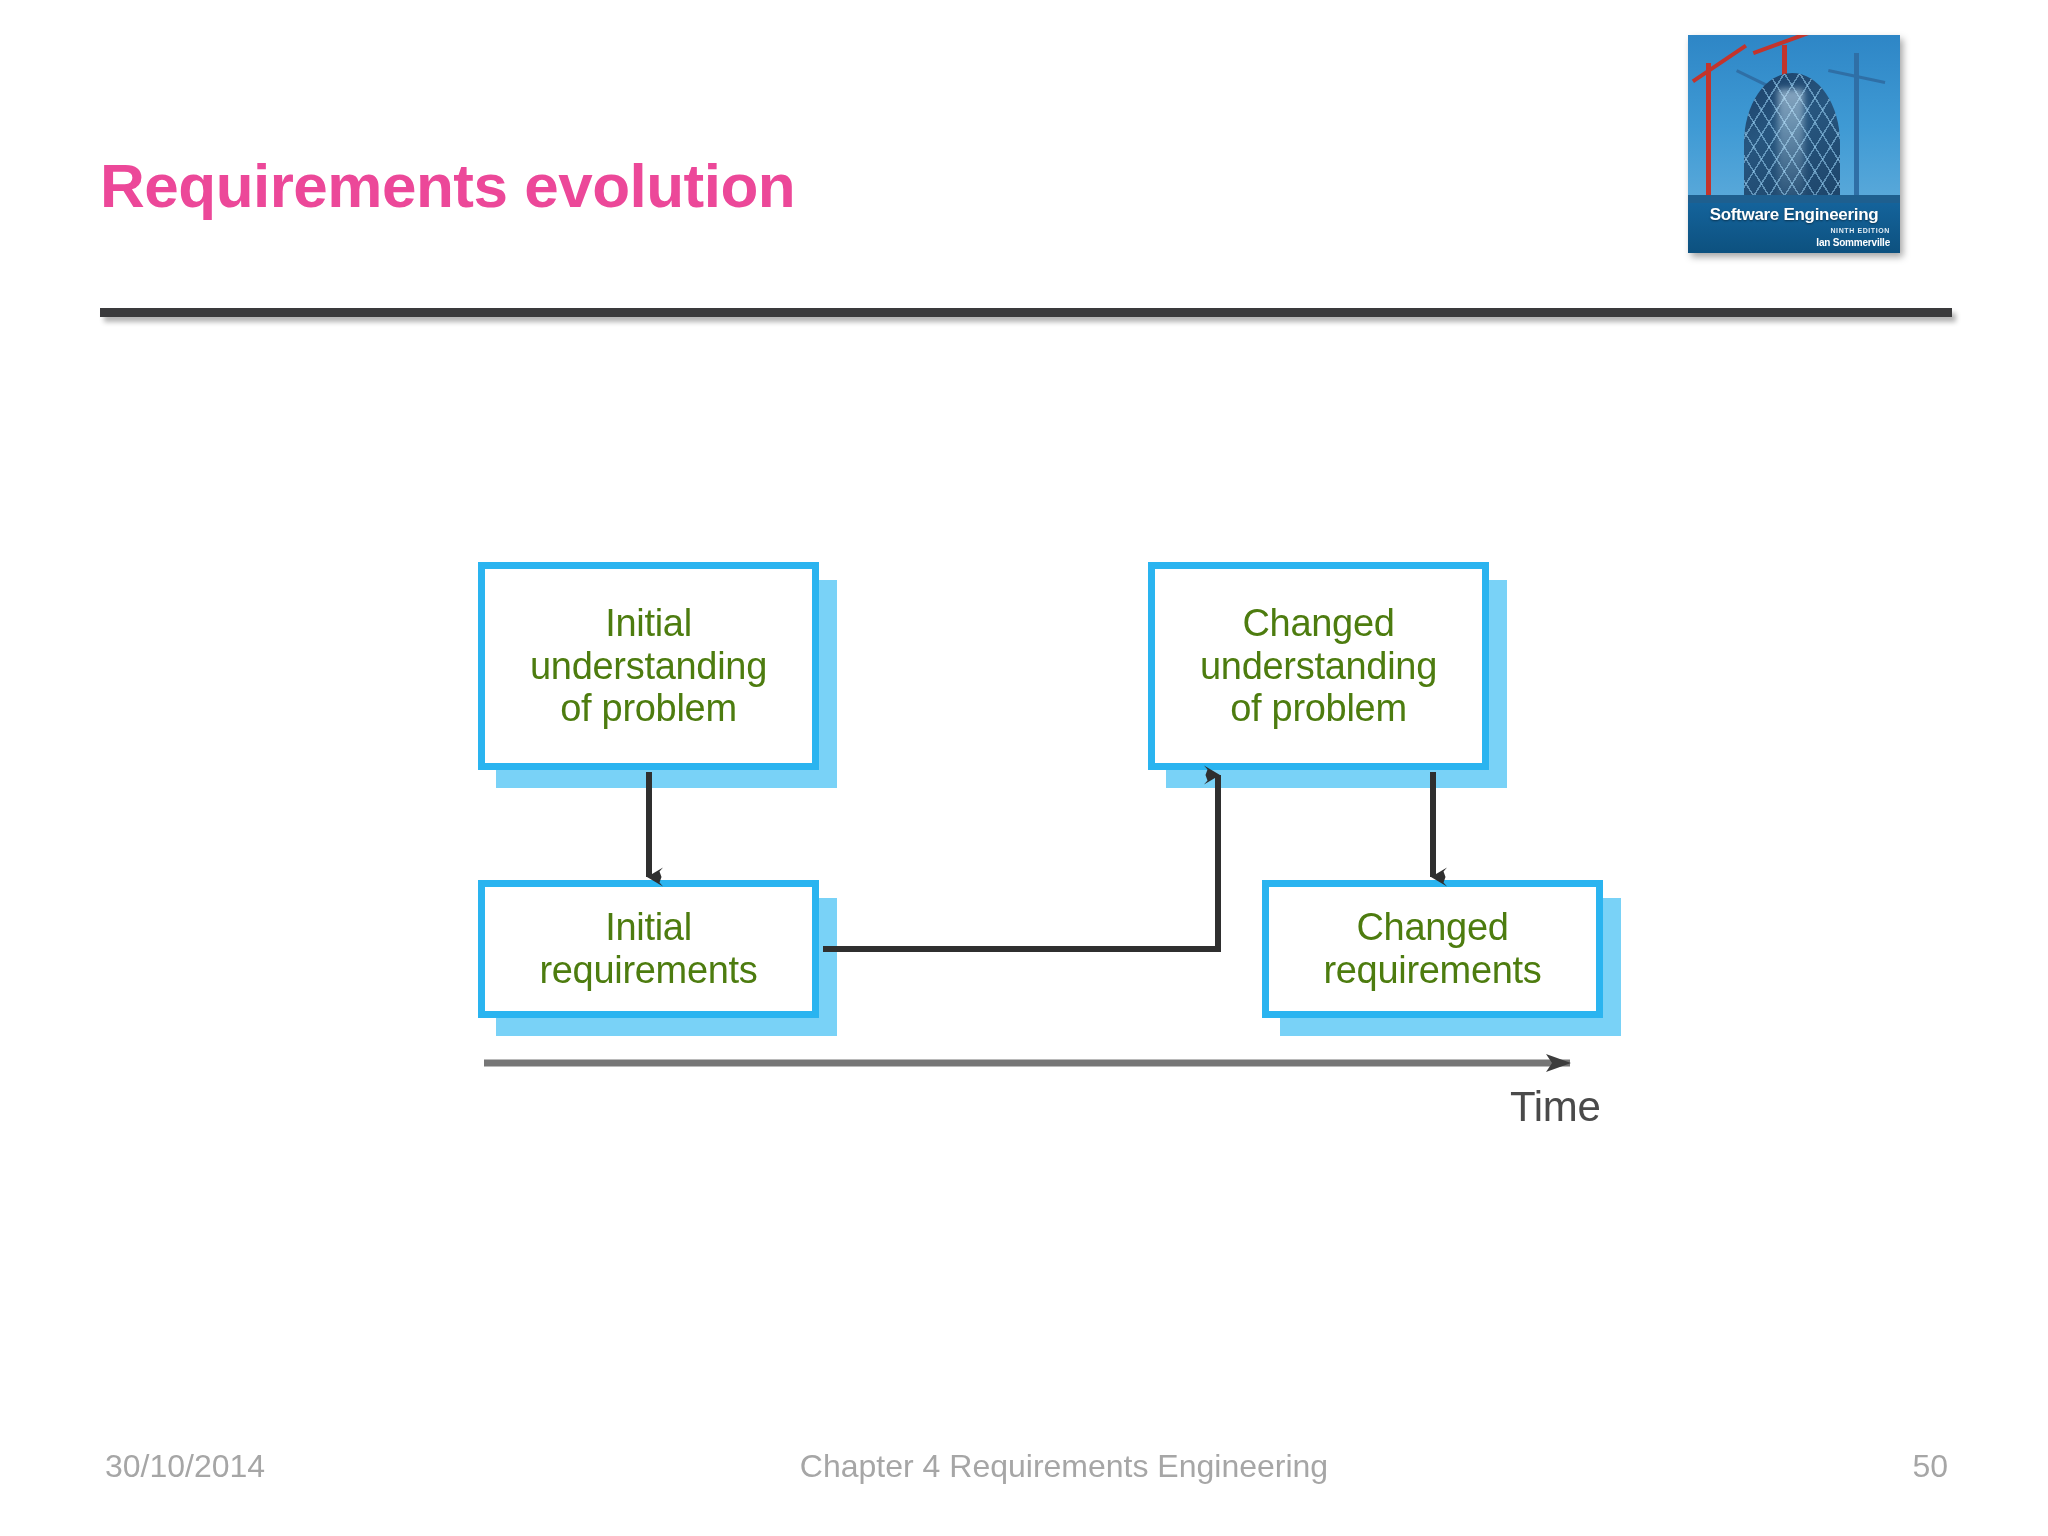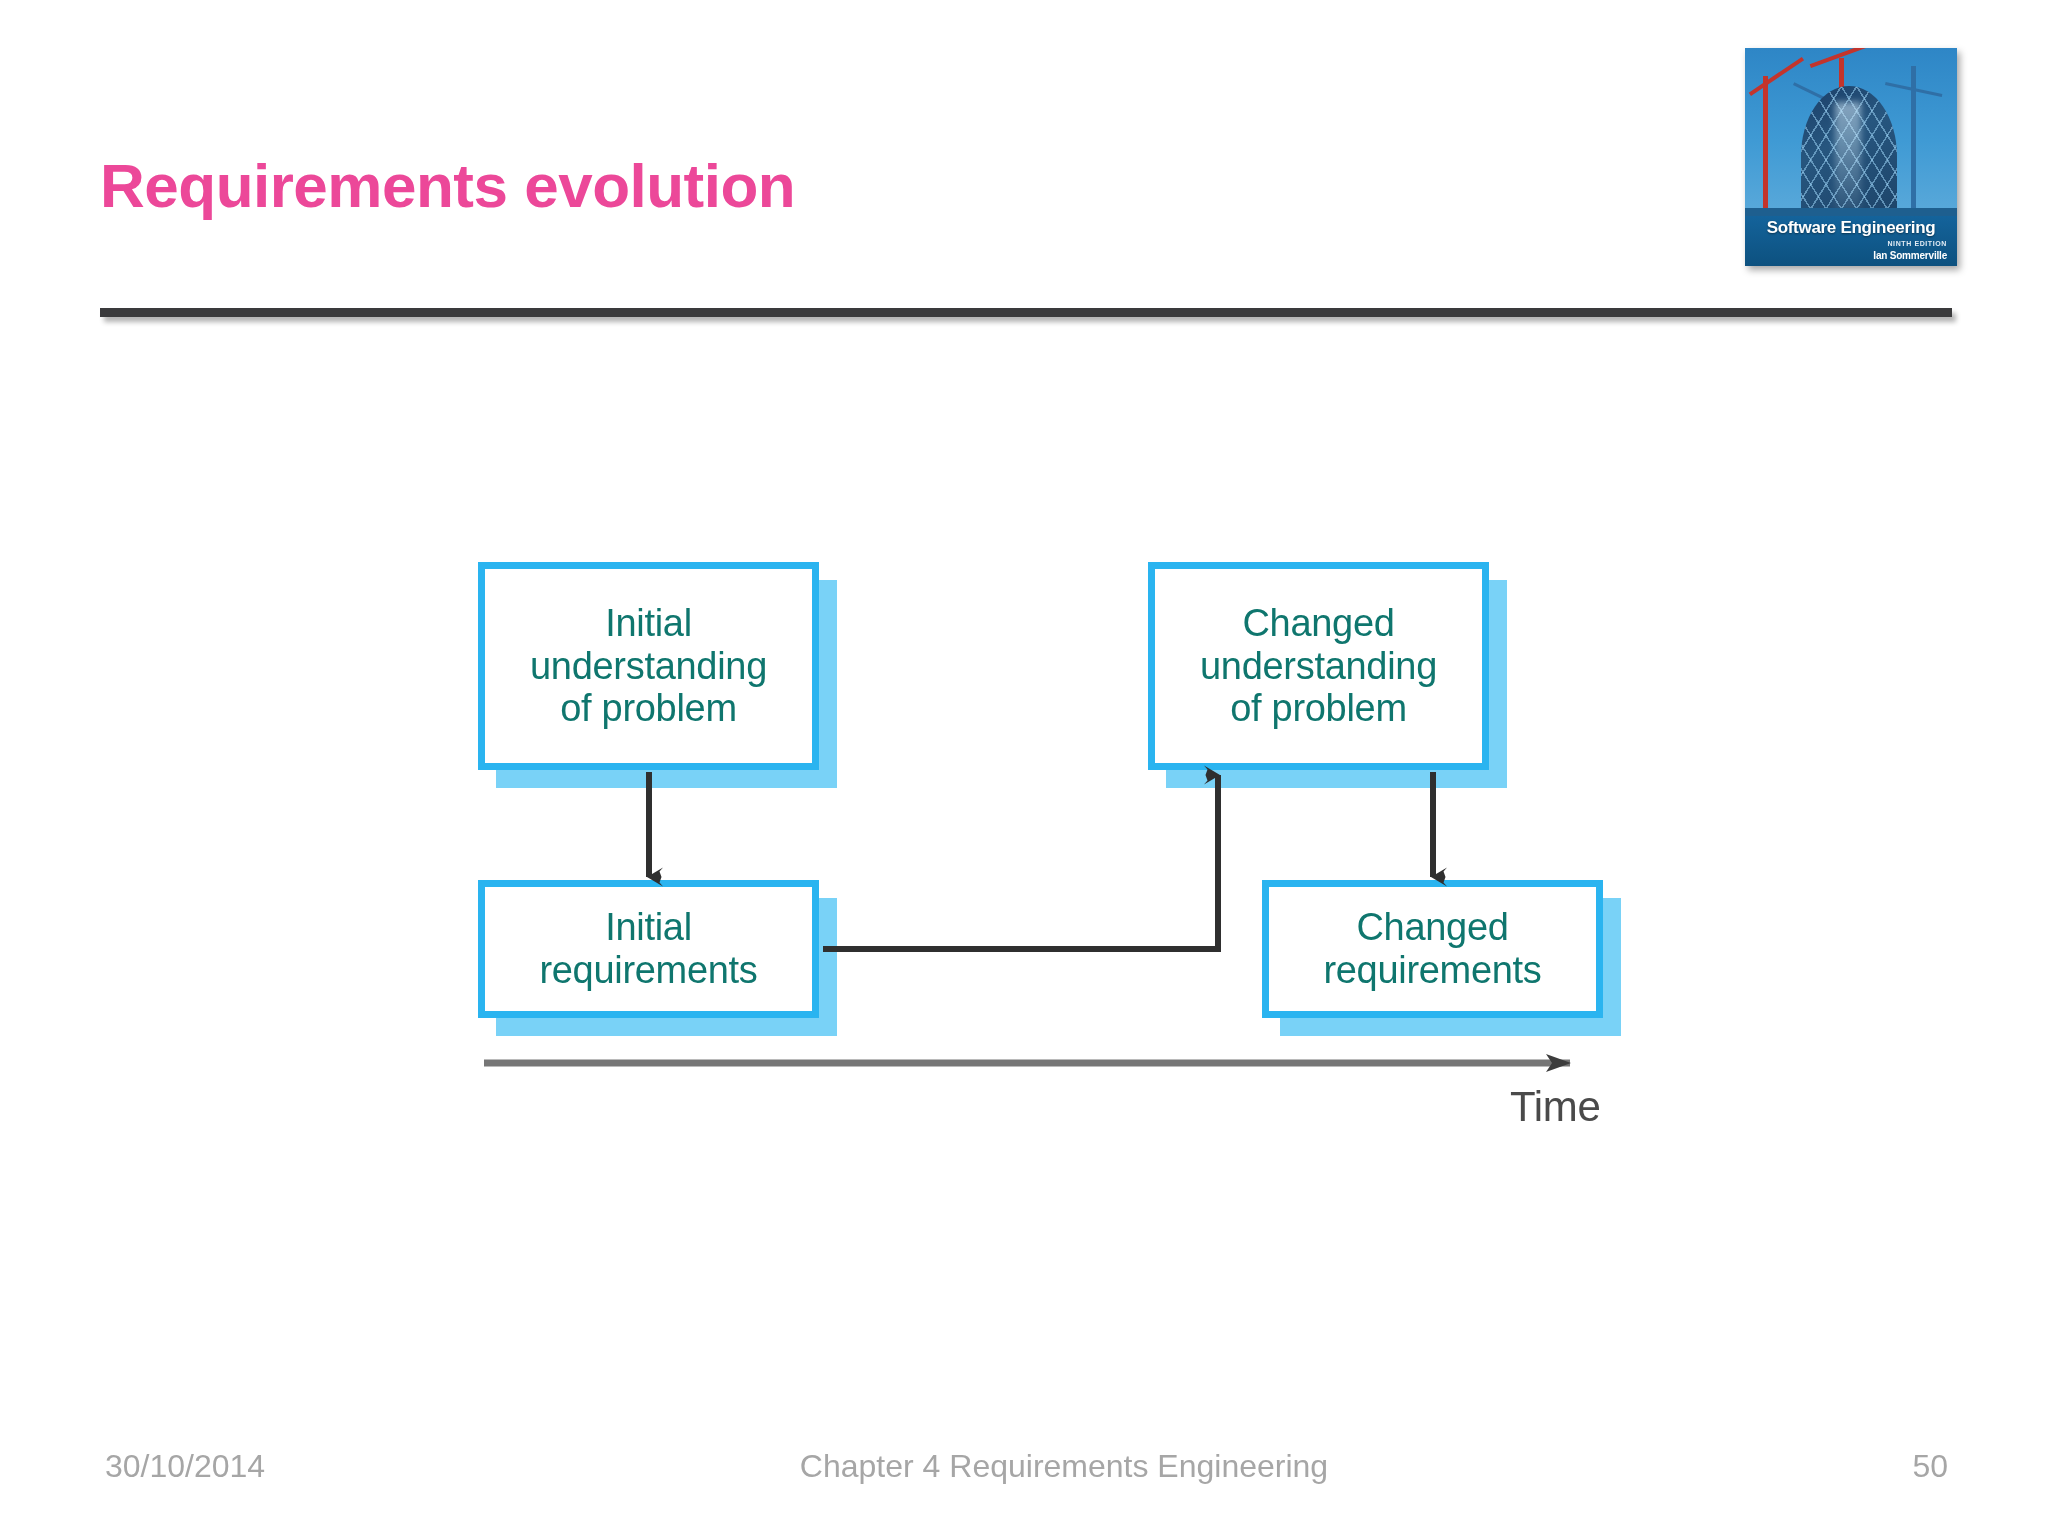--- a/index.html
+++ b/index.html
@@ -35,28 +35,27 @@
     top: 308px;
     width: 1852px;
     height: 9px;
     background: #3a3a3c;
     box-shadow: 4px 5px 5px rgba(0,0,0,0.30);
   }
 
   
   .book-cover {
     position: absolute;
-    left: 1745px;
+    left: 1688px;
     top: 35px;
     width: 212px;
     height: 218px;
     overflow: hidden;
     background: #0f5f96;
     box-shadow: 3px 4px 7px rgba(0,0,0,0.35);
-    margin-top: 13px;
   }
   .bc-sky {
     position: absolute;
     left: 0; top: 0; right: 0; height: 168px;
     background: linear-gradient(#2e86c6 0%, #3f9ad4 55%, #5aa9da 100%);
   }
   .bc-gherkin {
     position: absolute;
     left: 56px; top: 38px;
     width: 96px; height: 132px;
@@ -145,21 +144,21 @@
     align-items: center;
     justify-content: center;
   }
   .dg-shadow {
     position: absolute;
     background: #79d2f7;
     z-index: 2;
   }
   .dg-label {
     text-align: center;
-    color: #0f766e;
+    color: #4d7c0f;
     font-size: 38px;
     line-height: 1.13;
     letter-spacing: -0.3px;
     white-space: pre-line;
   }
 
   .box-iu   { left: 478px; top: 562px;  width: 341px; height: 208px; }
   .sh-iu    { left: 496px; top: 580px;  width: 341px; height: 208px; }
   .box-cu   { left: 1148px; top: 562px; width: 341px; height: 208px; }
   .sh-cu    { left: 1166px; top: 580px; width: 341px; height: 208px; }

